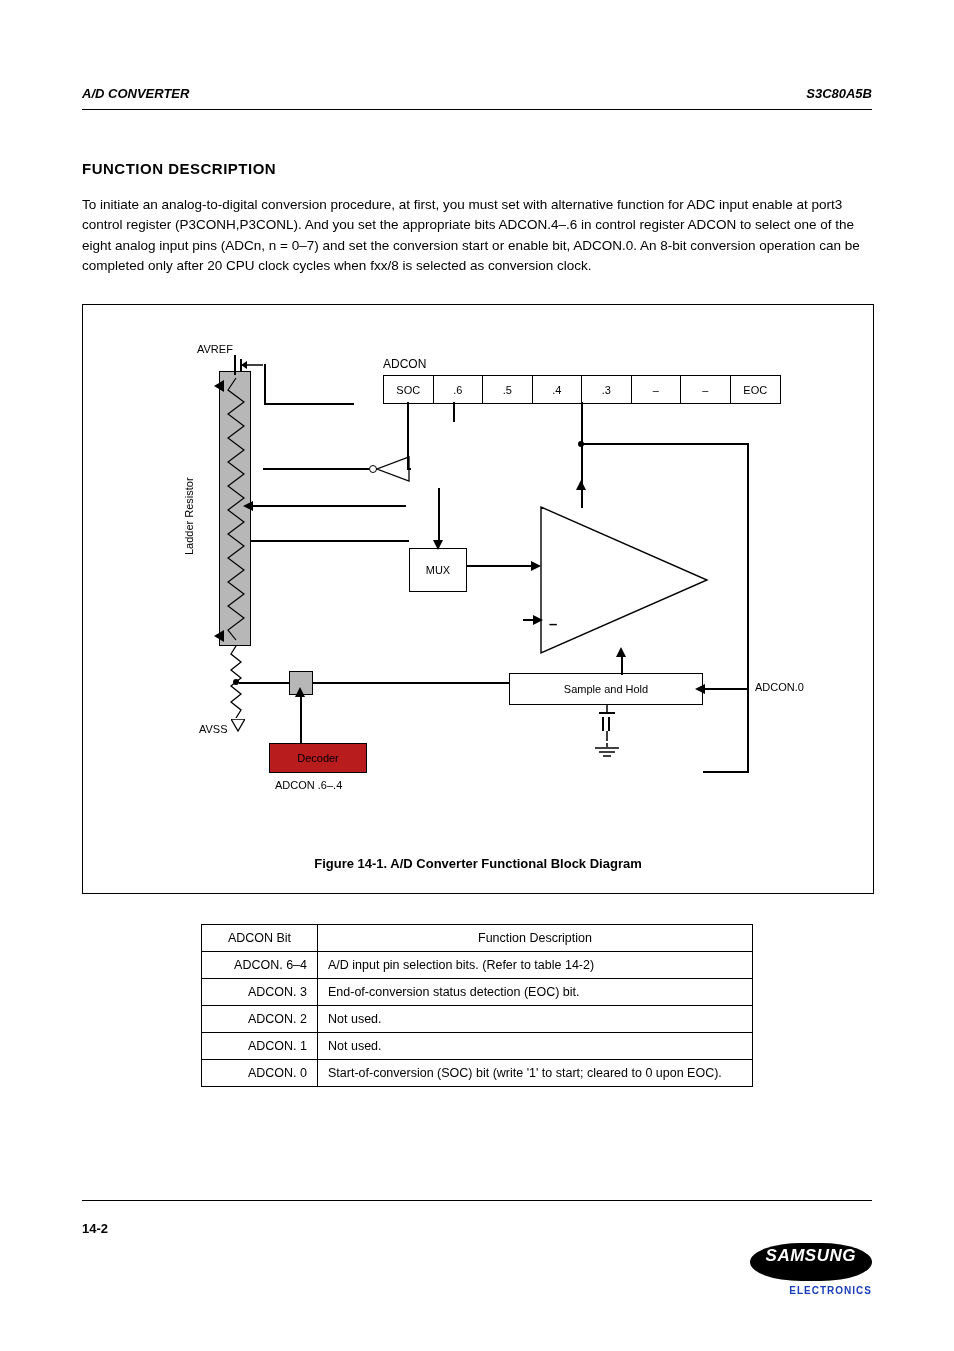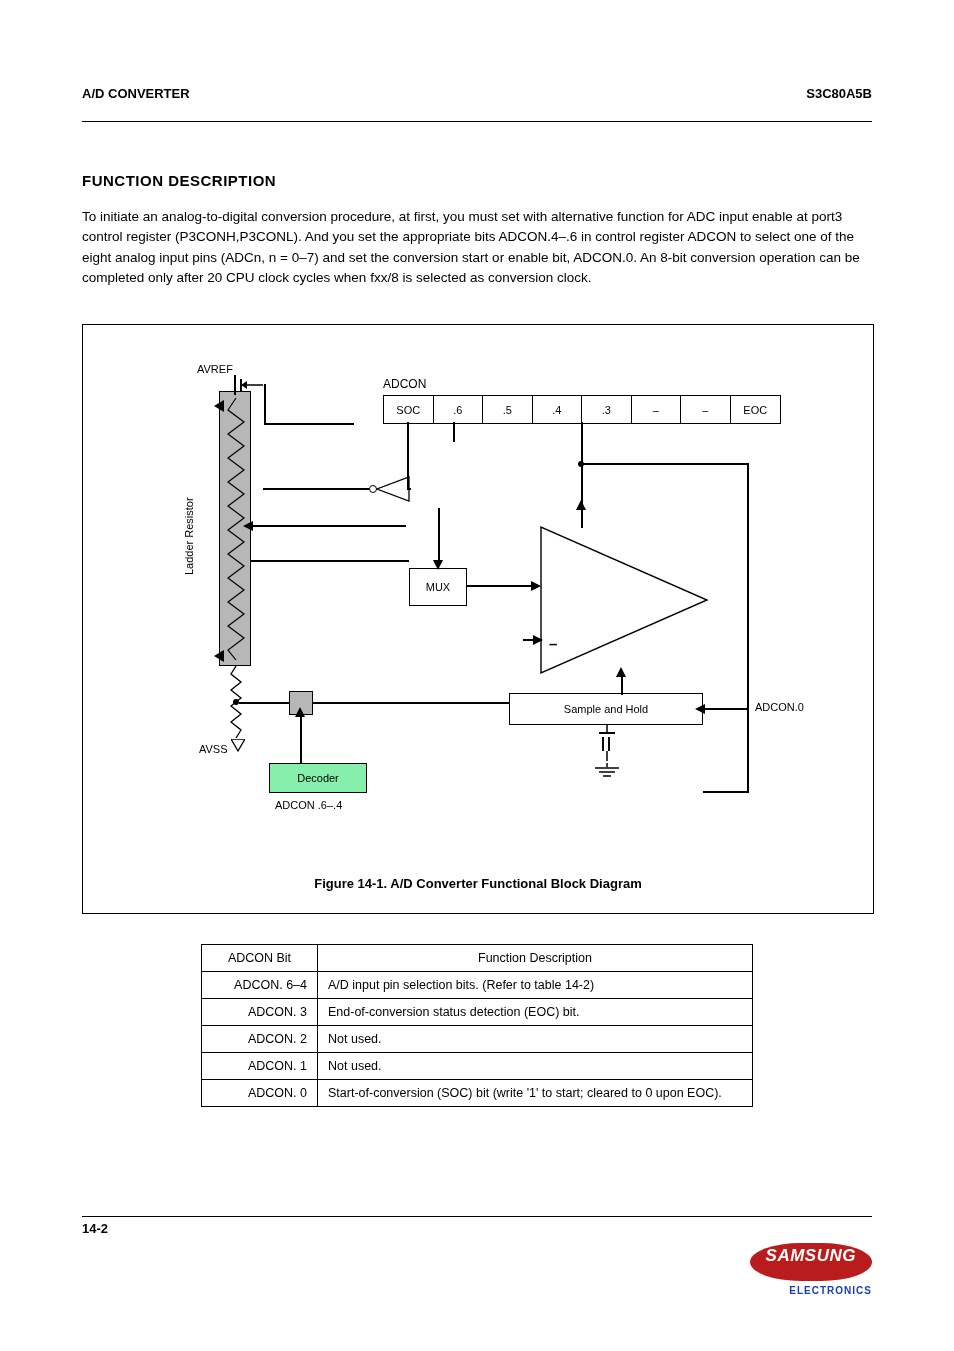--- a/index.html
+++ b/index.html
@@ -1,21 +1,21 @@
 <!DOCTYPE html>
 <html><head>
 <meta charset="utf-8">
 <style>
   * { box-sizing: border-box; margin: 0; padding: 0; }
   html, body { width: 954px; height: 1351px; font-family: Arial, Helvetica, sans-serif; font-size: 14px; color: #000; background: #fff; }
   .page { width: 954px; height: 1351px; position: relative; padding: 86px 82px 0 82px; }
-  .topbar { border-bottom: 1.5px solid #000; padding-bottom: 20px; margin-bottom: 50px; }
+  .topbar { border-bottom: 1.5px solid #000; padding-bottom: 8px; margin-bottom: 50px; font-style: italic; }
   .topbar-row { display: flex; justify-content: space-between; font-size: 13px; font-weight: bold; }
   .chapter-title { font-size: 15px; font-weight: bold; margin-bottom: 18px; letter-spacing: 0.5px; }
-  .para { font-size: 13.5px; line-height: 1.5; margin-bottom: 36px; }
+  .para { font-size: 13.5px; line-height: 1.5; margin-bottom: 28px; }
   .figure-box { border: 1px solid #000; width: 792px; height: 590px; position: relative; margin-bottom: 30px; }
   .fig-caption { text-align: center; font-size: 13px; font-weight: bold; }
   .fig-caption-wrap { position: absolute; left: 0; right: 0; bottom: 22px; }
 
   
   .d { position: absolute; }
   .reg-row { display: flex; border: 1px solid #000; position: absolute; left: 300px; top: 70px; }
   .reg-cell { width: 49.5px; height: 27px; border-right: 1px solid #000; display: flex; align-items: center; justify-content: center; font-size: 11px; }
   .reg-cell:last-child { border-right: none; }
   .reg-label { position: absolute; font-size: 12px; }
@@ -41,24 +41,24 @@
 
   .ground { position:absolute; }
 
   .table-title { text-align:center; font-size:13px; font-weight:bold; margin: 28px 0 10px 0; }
   table.regtbl { border-collapse: collapse; margin: 0 auto; width: 552px; }
   table.regtbl th, table.regtbl td { border:1px solid #000; font-size:12.5px; padding:6px 10px; }
   table.regtbl th { text-align:center; font-weight:normal; }
   table.regtbl td.desc { text-align:left; }
   table.regtbl td.bits { text-align:right; width:116px; }
 
-  .footerbar { position:absolute; left:82px; right:82px; bottom:115px; border-top:1.5px solid #000; padding-top:4px; font-size:13px; font-weight:bold; }
+  .footerbar { position:absolute; left:82px; right:82px; bottom:115px; border-top:1.5px solid #000; padding-top:20px; font-size:13px; font-weight:bold; }
 
   .logo { position:absolute; right:82px; bottom:55px; text-align:right; }
-  .logo-oval { display:inline-block; background:#b91c1c; color:#fff; font-style:italic; font-weight:bold; font-family: Arial, sans-serif; border-radius: 50% / 60%; padding: 3px 16px 15px 16px; font-size:17px; letter-spacing:0.5px; }
+  .logo-oval { display:inline-block; background:#000000; color:#fff; font-style:italic; font-weight:bold; font-family: Arial, sans-serif; border-radius: 50% / 60%; padding: 3px 16px 15px 16px; font-size:17px; letter-spacing:0.5px; }
   .logo-sub { font-size:10px; color:#1a3db8; font-weight:bold; letter-spacing:1px; margin-top:4px; display:block; text-align:right; }
 </style>
 </head>
 <body>
 
 <div class="page">
 
   <div class="topbar">
     <div class="topbar-row">
       <span>A/D CONVERTER</span>
@@ -127,21 +127,21 @@
 
     <div class="wire" style="left:180px; top:163px; width:106px; height:2px;"></div>
 
     <div class="wire" style="left:168px; top:200px; width:155px; height:2px;"></div>
     <div class="arrow-l" style="left:160px; top:196px;"></div>
     <div class="wire" style="left:355px; top:183px; width:2px; height:54px;"></div>
     <div class="arrow-d" style="left:350px; top:235px;"></div>
 
     <div class="wire" style="left:168px; top:235px; width:158px; height:2px;"></div>
 
-    <div class="mux-box" style="left:326px; top:243px; width:58px; height:38px;">
+    <div class="mux-box" style="left:326px; top:243px; width:58px; height:44px;">
         <span>MUX</span>
       </div>
 
     <div class="wire" style="left:384px; top:260px; width:66px; height:2px;"></div>
     <div class="arrow-r" style="left:448px; top:256px;"></div>
     <span class="small-label" style="left:466px; top:250px;">+</span>
 
     <div class="comp" style="left:456px; top:200px;">
       <svg width="170" height="150">
         <polygon points="2,2 2,148 168,75" fill="#fff" stroke="#000" stroke-width="1.4"></polygon>
@@ -186,21 +186,21 @@
     <svg class="d" style="left:148px; top:414px;" width="14" height="14">
         <polygon points="0,0 14,0 7,12" fill="none" stroke="#000" stroke-width="1.3"></polygon>
       </svg>
 
     <div class="wire" style="left:156px; top:377px; width:50px; height:2px;"></div>
     <div class="small-sq" style="left:206px; top:366px; width:24px; height:24px;"></div>
 
     <div class="wire" style="left:217px; top:390px; width:2px; height:48px;"></div>
     <div class="arrow-u" style="left:212px; top:382px;"></div>
 
-    <div class="sh-box" style="left:186px; top:438px; width:98px; height:30px; background:#86efac;">
+    <div class="sh-box" style="left:186px; top:438px; width:98px; height:30px; background:#b91c1c;">
         <span>Decoder</span>
       </div>
     <span class="small-label" style="left:192px; top:474px;">ADCON .6–.4</span>
 
     <div class="wire" style="left:230px; top:377px; width:196px; height:2px;"></div>
 
     <div class="wire" style="left:440px; top:314px; width:18px; height:2px;"></div>
     <div class="arrow-r" style="left:450px; top:310px;"></div>
 
     <span class="small-label" style="left:100px; top:250px; transform: rotate(-90deg); transform-origin:left top;">Ladder Resistor</span>

